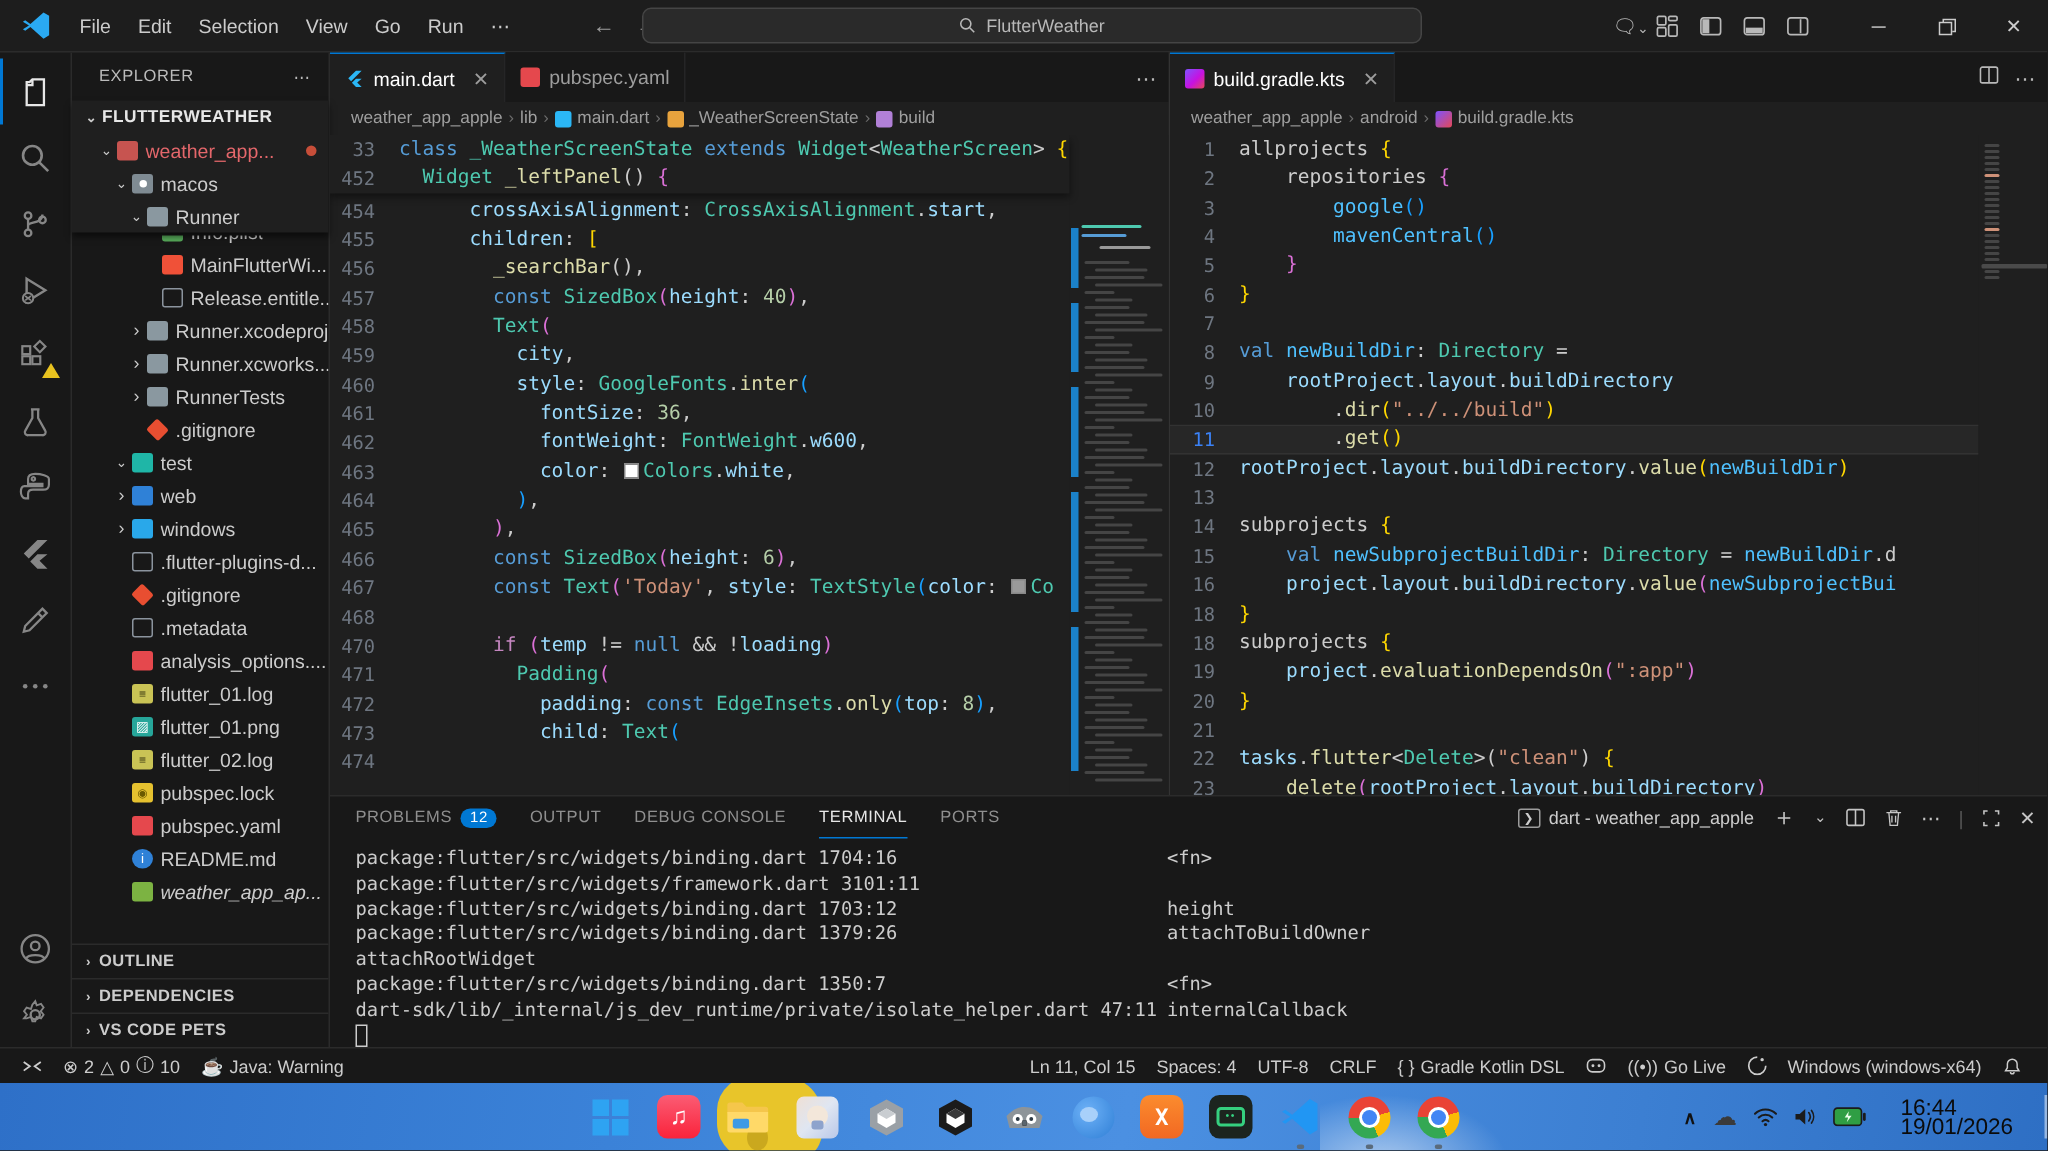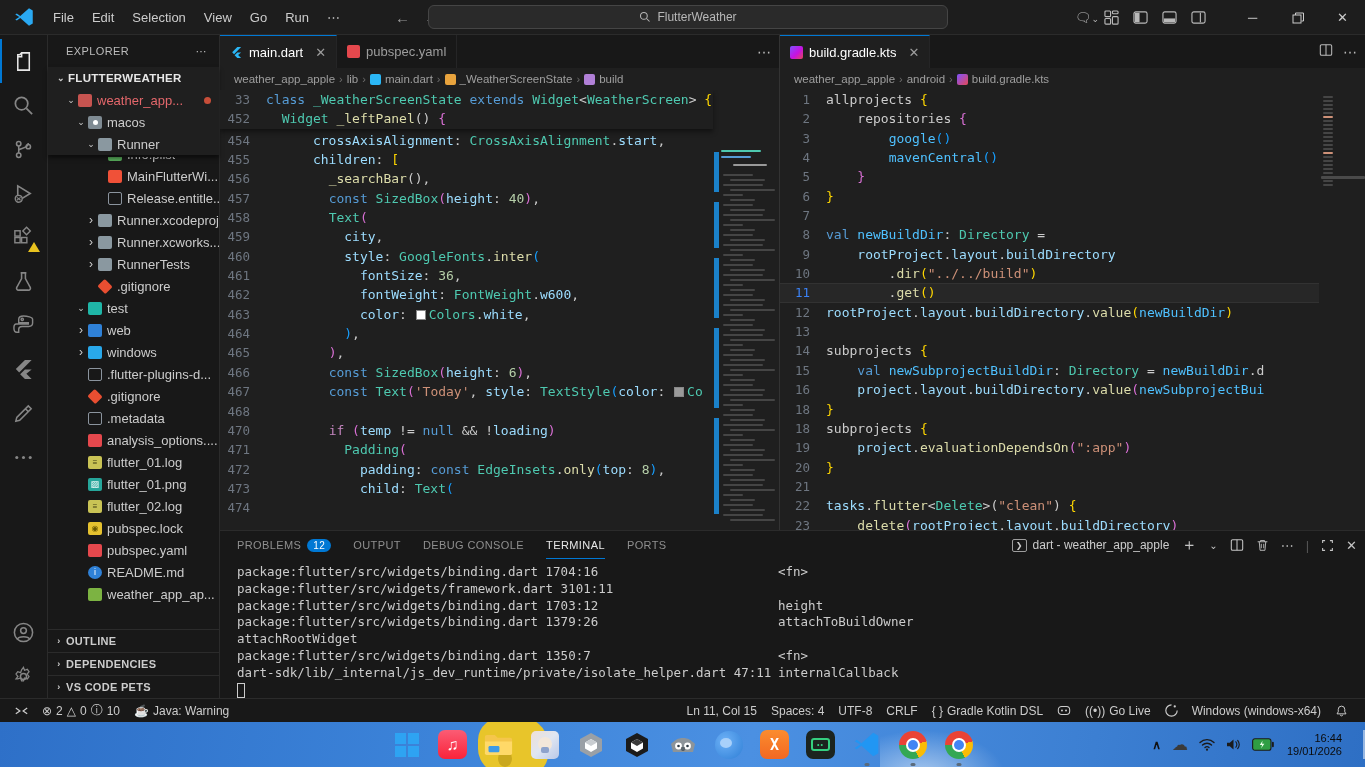--- a/index.html
+++ b/index.html
@@ -128,21 +128,21 @@
   #tb-blob2 { position:absolute; left:498px; top:28px; width:14px; height:17px; background:#caa81e; border-radius:50%; }
   #tb-swash { position:absolute; left:880px; top:0; width:140px; height:45px;
               background:radial-gradient(ellipse at 30% 120%, rgba(255,255,255,.55), transparent 60%); }
   #taskbar-icons { position:absolute; left:0; right:0; top:0; height:45px; display:flex;
                    align-items:center; justify-content:center; gap:15px; }
   .tb-ico { width:31px; height:31px; position:relative; display:flex; align-items:center; justify-content:center; }
   .tb-ico .dot { position:absolute; bottom:-6px; left:50%; transform:translateX(-50%);
                  width:5px; height:3px; border-radius:2px; background:#5a6b7c; }
   #tray { position:absolute; right:6px; top:0; height:45px; display:flex; align-items:center; gap:11px; color:#111; }
   #tray svg { display:block; }
-  #clock { text-align:right; font-size:11px; line-height:13px; color:#0b0b0b; margin-left:2px; }
+  #clock { text-align:left; font-size:15px; line-height:13px; color:#0b0b0b; margin-left:12px; }
   #edge-sliver { position:absolute; right:0; top:8px; bottom:8px; width:2px; background:rgba(255,255,255,.5); }
 </style>
 </head>
 <body>
 
 <div id="titlebar">
   <svg id="vscode-logo" viewBox="0 0 32 32">
     <polygon points="24,2 10,14.5 4.5,10.5 2,12 8.5,16 2,20 4.5,21.5 10,17.5 24,30 30,26.5 30,5.5" fill="#2aa9f2"></polygon>
   </svg>
   <div id="menubar" style="display: flex;">
@@ -402,21 +402,21 @@
         <div class="tree-row" style="padding-left: 26px;">
           <span class="tree-caret"></span>
           <span class="tree-ico" style="background: rgb(229, 72, 77);"></span>
           <span class="tree-label">pubspec.yaml</span>
         </div>
         <div class="tree-row" style="padding-left: 26px;">
           <span class="tree-caret"></span>
           <span class="tree-ico" style="background: rgb(47, 129, 215); border-radius: 50%; font-size: 9px;">i</span>
           <span class="tree-label">README.md</span>
         </div>
-        <div class="tree-row" style="padding-left: 26px;">
+        <div class="tree-row" style="padding-left: 26px; font-style: italic;">
           <span class="tree-caret"></span>
           <span class="tree-ico" style="background: rgb(124, 179, 66);"></span>
           <span class="tree-label">weather_app_ap...</span>
         </div>
       </div>
     <div class="side-sections" id="side-sections">
         <div class="side-section">
           <span class="tree-caret">›</span>
           <span>OUTLINE</span>
         </div>

